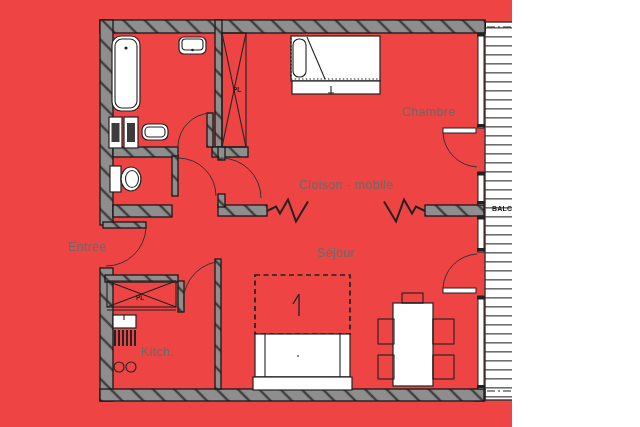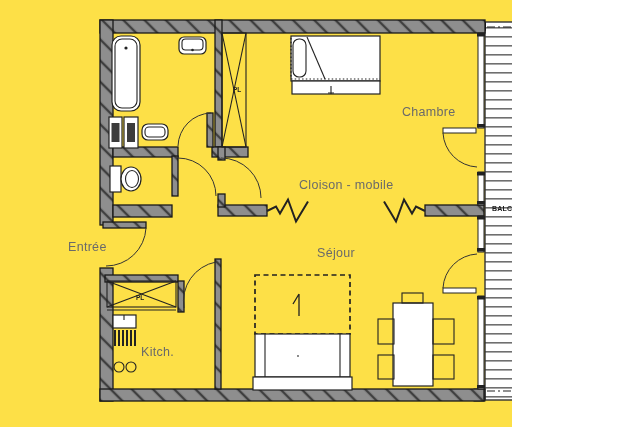--- a/index.html
+++ b/index.html
@@ -1,16 +1,16 @@
 <!DOCTYPE html>
 <html><head>
 <meta charset="utf-8">
 <style>
   html,body{margin:0;padding:0;background:#ffffff;}
-  .stage{position:relative;width:512px;height:427px;background:#fde047;overflow:hidden;
+  .stage{position:relative;width:512px;height:427px;background:#ef4444;overflow:hidden;
          font-family:"Liberation Sans", sans-serif;}
   svg{position:absolute;left:0;top:0;}
   text{font-family:"Liberation Sans", sans-serif;}
   .room-label{fill:#6a6a6a;font-size:12.5px;letter-spacing:.3px;}
   .tiny-label{fill:#222;font-size:6.5px;font-weight:bold;}
   .balcony-label{fill:#1d1d1d;font-size:7px;font-weight:bold;letter-spacing:.2px;}
   .fixture{fill:#ffffff;stroke:#222;stroke-width:1.2;}
   .thin{fill:none;stroke:#222;stroke-width:1.1;}
   .arc{fill:none;stroke:#333;stroke-width:1;}
   .wall{fill:url(#wallHatch);stroke:#1a1a1a;stroke-width:1.3;}

